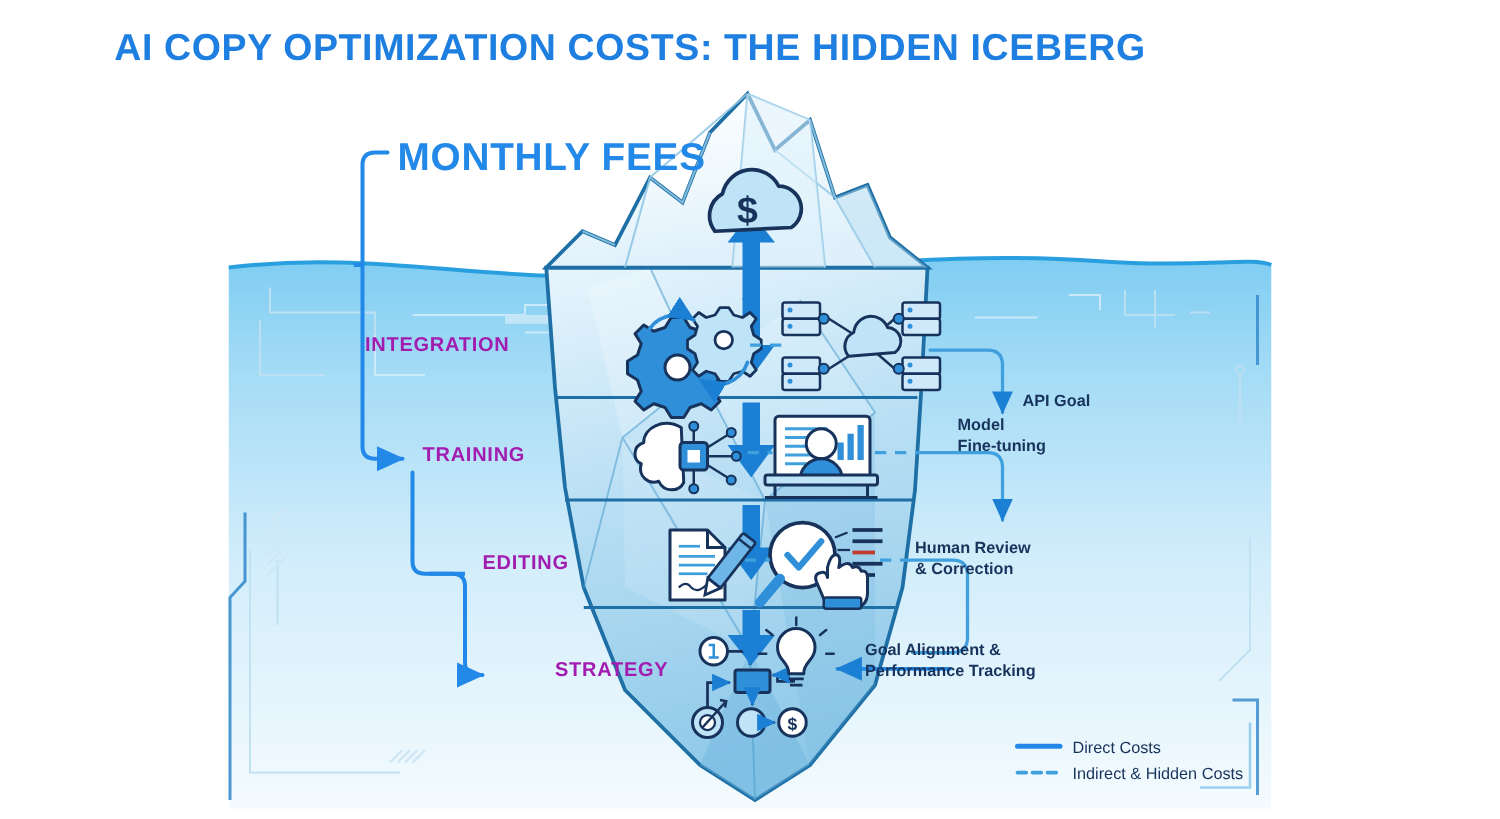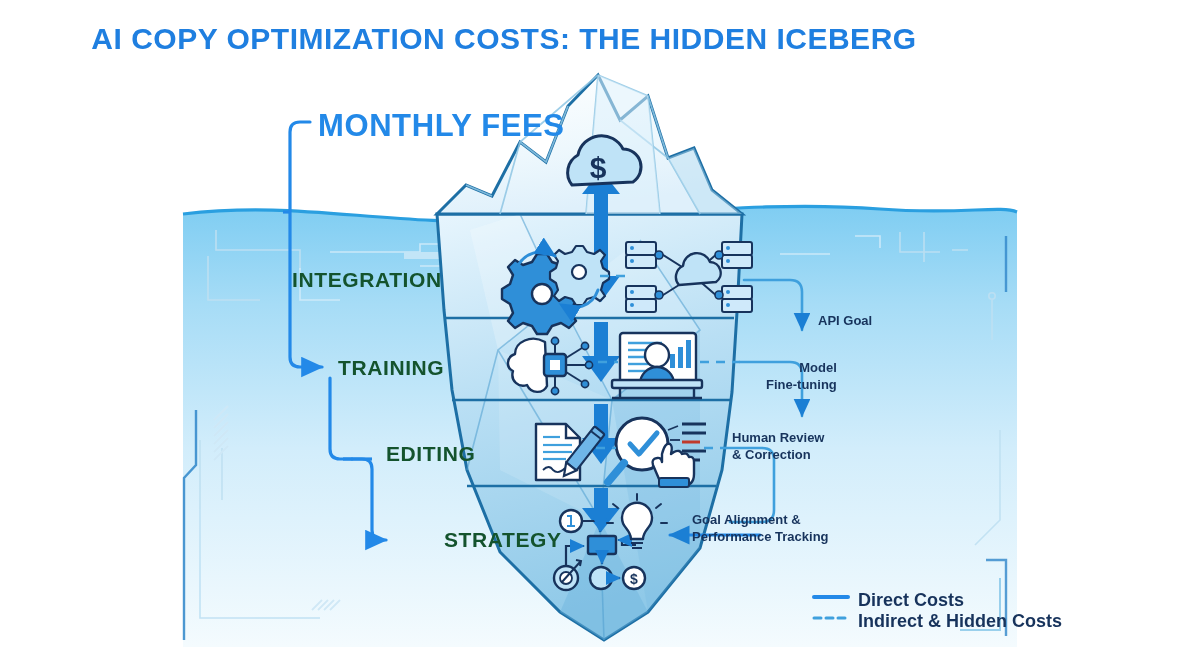--- a/index.html
+++ b/index.html
@@ -20,31 +20,31 @@
     white-space: nowrap;
   }
 
   .lbl-top {
     position: absolute;
     font-size: 31px; font-weight: bold; letter-spacing: 0.6px;
     color: #2389e8; white-space: nowrap;
   }
   .lbl-deep {
     position: absolute;
-    font-size: 21px; font-weight: bold; letter-spacing: 0.6px;
-    color: #14532d; white-space: nowrap;
+    font-size: 16px; font-weight: bold; letter-spacing: 0.6px;
+    color: #a21caf; white-space: nowrap;
   }
   .ann {
     position: absolute;
     font-size: 13px; font-weight: bold; line-height: 1.28;
     color: #17335c; white-space: nowrap;
   }
   .legend-txt {
     position: absolute;
-    font-size: 18px; font-weight: bold;
+    font-size: 13px; font-weight: normal;
     color: #17335c; white-space: nowrap;
   }
 </style>
 </head>
 <body>
 
 <div id="stage">
 
   <svg id="scene" viewBox="0 0 1200 655" width="1200" height="655">
     <defs>
@@ -421,21 +421,21 @@
   <div class="lbl-deep" style="left:338px; top:356px;">TRAINING</div>
 
   <div class="lbl-deep" style="left:386px; top:442px;">EDITING</div>
 
   <div class="lbl-deep" style="left:400px; top:528px;margin-left:44px;">STRATEGY</div>
 
   <div class="ann" style="left:818px; top:313px;">
     <span>API Goal</span>
   </div>
 
-  <div class="ann" style="left:766px; top:360px;text-align:right;">
+  <div class="ann" style="left:766px; top:332px;">
     <div>Model</div>
     <div>Fine-tuning</div>
   </div>
 
   <div class="ann" style="left:732px; top:430px;">
     <div>Human Review</div>
     <div>&amp; Correction</div>
   </div>
 
   <div class="ann" style="left:692px; top:512px;">

